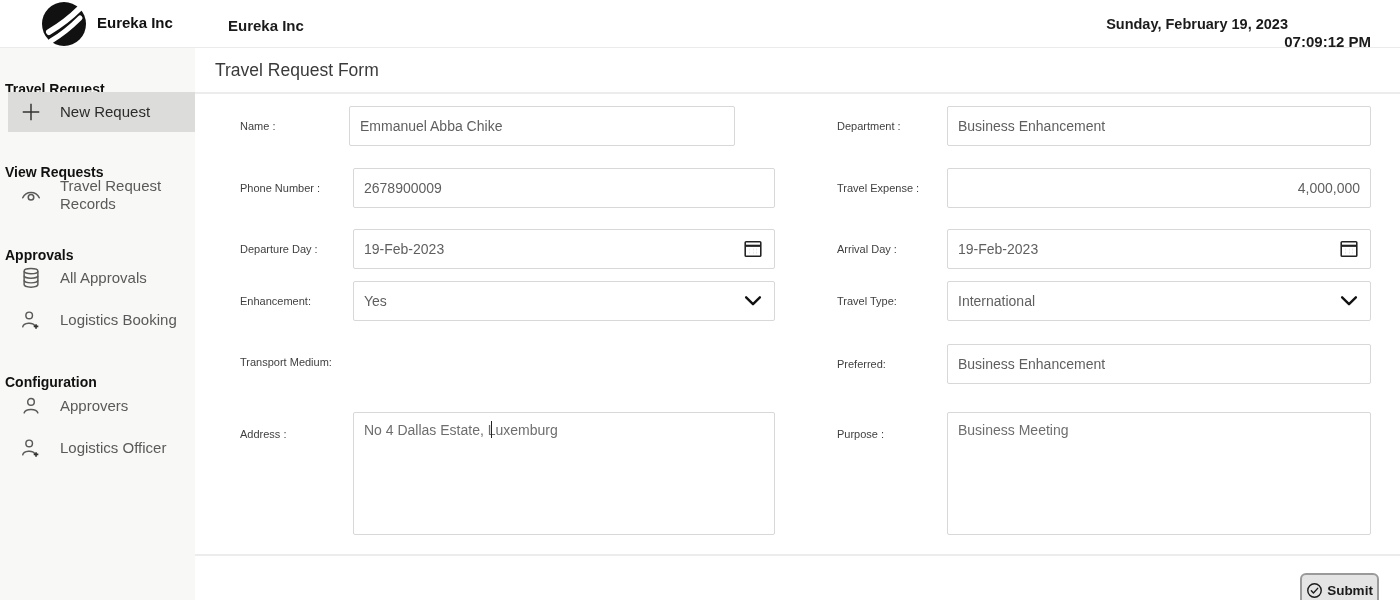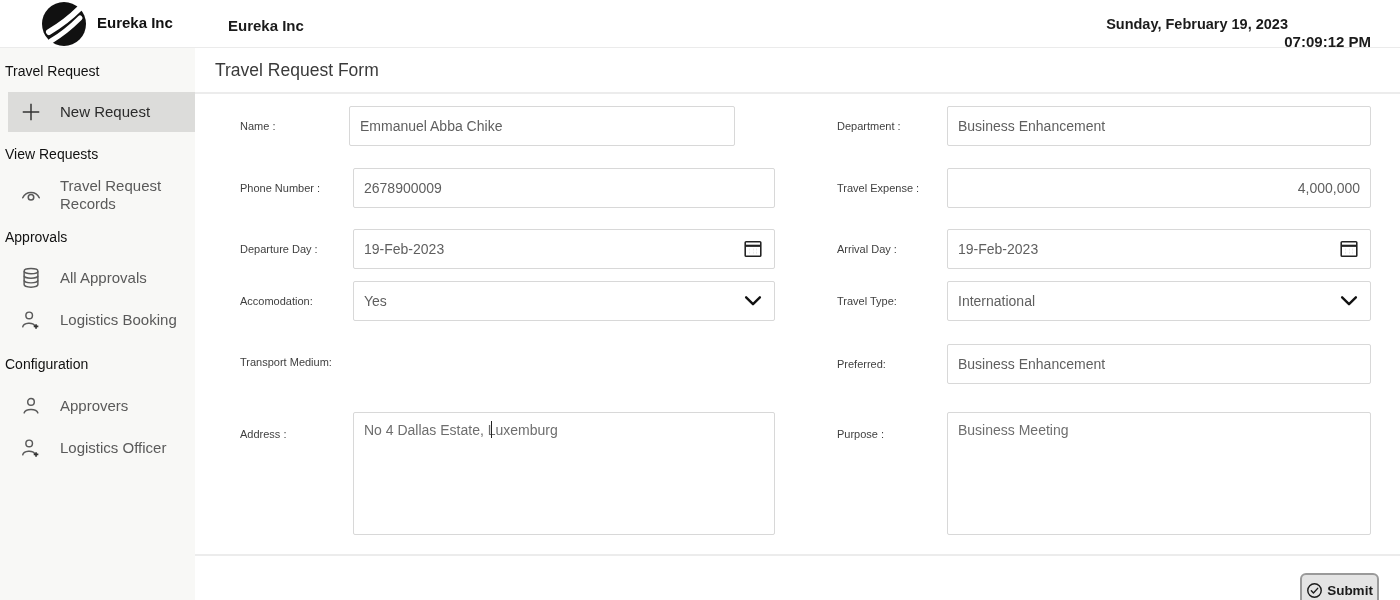--- a/index.html
+++ b/index.html
@@ -12,21 +12,21 @@
             background:#fff; border-bottom:1px solid #ebebeb; z-index:5; }
   .logo-badge { position:absolute; left:42px; top:2px; width:44px; height:44px; }
   .logo-text { position:absolute; left:97px; top:14px; font-size:15px; font-weight:bold; color:#111; }
   .app-title { position:absolute; left:228px; top:17px; font-size:15px; font-weight:bold; color:#1b1b1b; }
   .hdr-date  { position:absolute; right:112px; top:16px; font-size:14.5px; font-weight:700; color:#1b1b1b; }
   .hdr-time  { position:absolute; right:29px;  top:33px; font-size:15px; font-weight:600; color:#1b1b1b; }
 
   
   .sidebar { position:absolute; left:0; top:48px; width:195px; height:552px;
              background:#f8f8f6; }
-  .sb-heading { position:absolute; left:5px; font-size:14px; font-weight:normal; color:#111; }
+  .sb-heading { position:absolute; left:5px; font-size:14px; font-weight:bold; color:#111;margin-top:18px; }
   .sb-item { position:absolute; left:0; width:192px; display:flex; align-items:center;
              cursor:pointer; color:#5a5a5a;margin-left:8px; }
   .sb-item.selected { background:#dcdcda; color:#2b2b2b; }
   .sb-icon { position:absolute; left:12px; width:22px; height:22px; display:flex;
              align-items:center; justify-content:center; }
   .sb-icon svg { width:22px; height:22px; }
   .sb-label { margin-left:52px; font-size:15px; line-height:18px; max-width:125px; }
   .vdivider { position:absolute; left:205px; top:48px; width:4px; height:552px; background:#ededeb; }
 
   
@@ -199,21 +199,21 @@
         <svg viewBox="0 0 24 24" fill="none" stroke="#222" stroke-width="1.7">
           <rect x="3.5" y="4" width="17" height="16" rx="1"></rect>
           <path d="M3.5 8.5h17" stroke-width="2.4"></path>
           <g stroke="#222" stroke-width="2.2">
             <path d="M8 12.5h.1M12 12.5h.1M16 12.5h.1M8 16h.1M12 16h.1M16 16h.1"></path>
           </g>
         </svg>
       </span>
     </div>
 
-    <label class="flabel" style="left:45px; top:233px; height:40px">Accomodation:</label>
+    <label class="flabel" style="left:45px; top:233px; height:40px">Enhancement:</label>
     <div class="fbox" style="left:158px; top:233px; width:422px">
       <input value="Yes" style="">
       <span class="field-icon chev">
         <svg viewBox="0 0 24 24">
             <path d="M4.5 8l7.5 7.5L19.5 8" stroke="#111" stroke-width="2.6" fill="none" stroke-linecap="round" stroke-linejoin="round"></path>
           </svg>
       </span>
     </div>
     <label class="flabel" style="left:642px; top:233px; height:40px">Travel Type:</label>
     <div class="fbox" style="left:752px; top:233px; width:424px">

